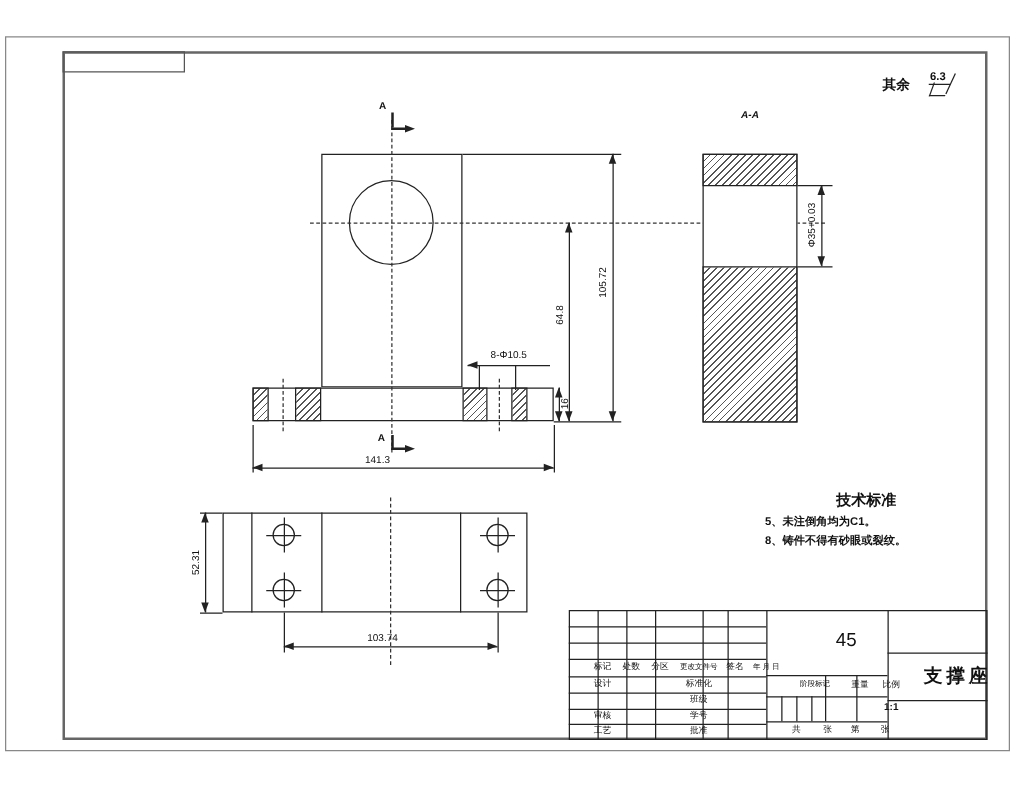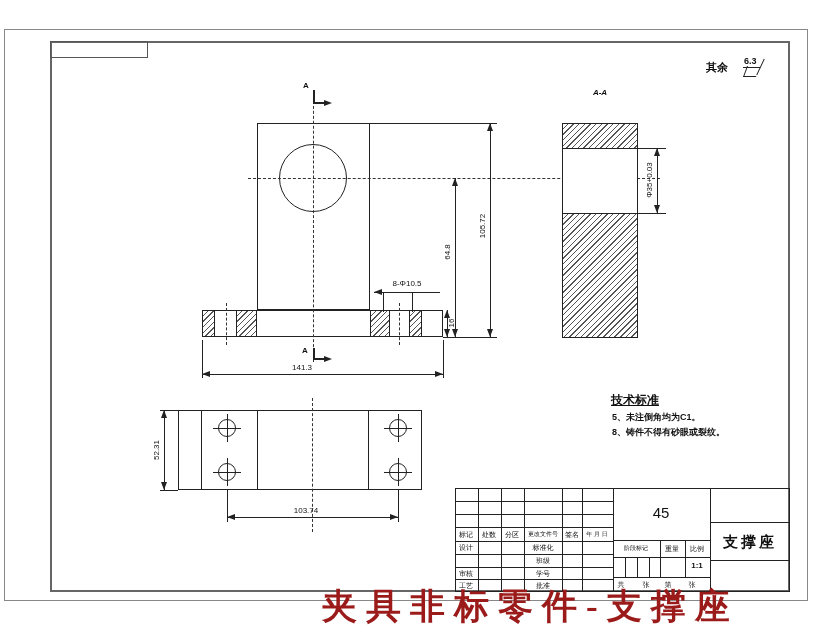--- a/index.html
+++ b/index.html
@@ -15,21 +15,21 @@
          background:repeating-linear-gradient(135deg,#fff 0,#fff 3px,#555 3px,#555 4px);}
   .dimtext{position:absolute;font-size:8px;line-height:1;white-space:nowrap;color:#111;
            transform:translate(-50%,-50%);}
   .vdim{transform:translate(-50%,-50%) rotate(-90deg);}
   .seclabel{position:absolute;font-size:8px;font-weight:bold;transform:translate(-50%,-50%);}
   .arr{position:absolute;width:0;height:0;}
   .a-up{border-left:3px solid transparent;border-right:3px solid transparent;border-bottom:8px solid #222;}
   .a-dn{border-left:3px solid transparent;border-right:3px solid transparent;border-top:8px solid #222;}
   .a-lf{border-top:3px solid transparent;border-bottom:3px solid transparent;border-right:8px solid #222;}
   .a-rt{border-top:3px solid transparent;border-bottom:3px solid transparent;border-left:8px solid #222;}
-  .tb-text{position:absolute;font-size:7px;line-height:1;white-space:nowrap;transform:translate(-50%,-50%);}
+  .tb-text{position:absolute;font-size:7px;line-height:1;white-space:nowrap;transform:translate(-50%,-50%);margin-left:16px;}
   .wm{color:#bfbfbf;}
   #footer-wm{position:absolute;left:322px;top:583px;width:496px;
              font-family:"Liberation Serif","DejaVu Serif",serif;
              font-size:35px;font-weight:bold;letter-spacing:9px;white-space:nowrap;}
   .techline{position:absolute;font-size:9px;line-height:1;white-space:nowrap;font-weight:bold;}
 </style>
 </head>
 <body>
 
 <div id="stage">
@@ -153,21 +153,21 @@
     <div class="abs" style="left:706px;top:60px;font-size:11px;font-weight:bold;">其余</div>
     <div class="abs" style="left:743px;top:56px;font-size:9px;font-weight:bold;border-bottom:1px solid #222;padding:0 3px 1px 1px;">6.3</div>
     <div class="arr" style="left:745px;top:68px;border-left:6px solid transparent;border-right:6px solid transparent;border-top:10px solid transparent;border-top-color:#fff;
                 width:0;height:0;border-top:none;border-left:6px solid transparent;border-right:6px solid transparent;border-bottom:0;
                 box-sizing:border-box;"></div>
     <div class="abs" style="left:745px;top:66px;width:12px;height:10px;border-left:1px solid #222;border-bottom:1px solid #222;transform:skewX(-20deg);"></div>
     <div class="vl" style="left:760px;top:58px;height:18px;transform:rotate(25deg);"></div>
   </div>
 
   <div>
-    <div class="techline" style="left:611px;top:394px;font-size:12px;text-decoration:underline;">技术标准</div>
+    <div class="techline" style="left:669px;top:394px;font-size:12px;">技术标准</div>
     <div class="techline" style="left:612px;top:413px;">5、未注倒角均为C1。</div>
     <div class="techline" style="left:612px;top:428px;">8、铸件不得有砂眼或裂纹。</div>
   </div>
 
 
   <div>
 
     <div class="rect" style="left:455px;top:488px;width:335px;height:104px;background:transparent;"></div>
 
     <div class="hl" style="left:455px;top:501px;width:158px;"></div>
@@ -218,15 +218,14 @@
     <div class="tb-text" style="left:646px;top:584px;">张</div>
     <div class="tb-text" style="left:668px;top:584px;">第</div>
     <div class="tb-text" style="left:692px;top:584px;">张</div>
 
     <div class="vl" style="left:710px;top:488px;height:104px;"></div>
     <div class="hl" style="left:710px;top:522px;width:80px;"></div>
     <div class="hl" style="left:710px;top:560px;width:80px;"></div>
     <div class="tb-text" style="left:750px;top:541px;font-size:15px;font-weight:bold;letter-spacing:3px;">支撑座</div>
   </div>
 
-  <div id="footer-wm" style="color: rgb(155, 26, 26);">夹具非标零件-支撑座</div>
 
 </div>
 
 </body></html>

